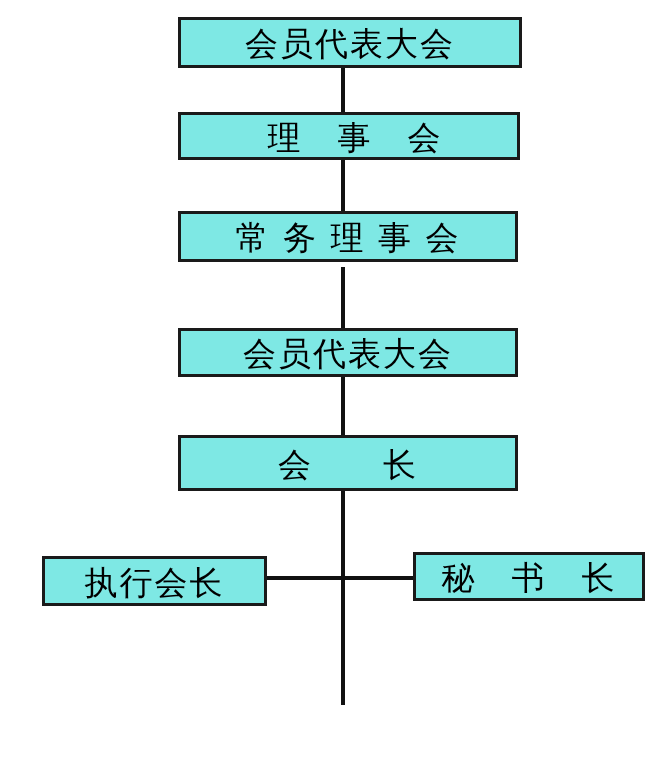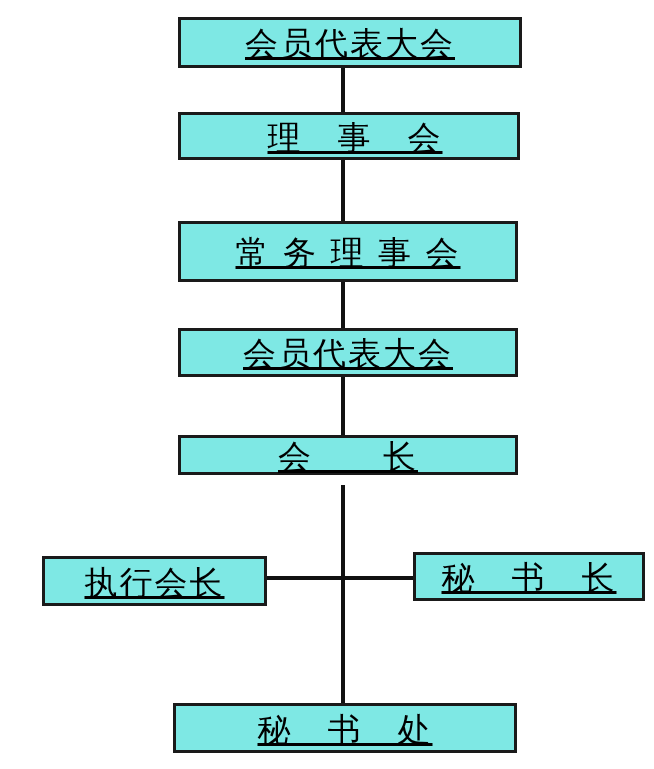--- a/index.html
+++ b/index.html
@@ -16,40 +16,39 @@
     overflow: hidden;
   }
   .node {
     position: absolute;
     box-sizing: border-box;
     background: var(--box-fill, #7ee8e4);
     border: 3px solid var(--box-border, #1a1a1a);
     display: flex;
     align-items: center;
     justify-content: center;
-    text-decoration: underline;
   }
   .node .label {
     color: #000000;
     font-size: 33px;
     letter-spacing: 2px;
     white-space: pre;
     line-height: 1;
     transform: translateY(1px);
   }
   .line {
     position: absolute;
     background: var(--line-color, #111111);
   }
   
   .n1 { left:178px; top:17px;  width:344px; height:51px; }
   .n2 { left:178px; top:112px; width:342px; height:48px;padding-left:12px; }
-  .n3 { left:178px; top:221px; width:340px; height:61px; }
+  .n3 { left:178px; top:211px; width:340px; height:51px; }
   .n4 { left:178px; top:328px; width:340px; height:49px; }
-  .n5 { left:178px; top:435px; width:340px; height:40px; }
+  .n5 { left:178px; top:435px; width:340px; height:56px; }
   .n6 { left:42px;  top:556px; width:225px; height:50px; }
   .n7 { left:413px; top:552px; width:232px; height:49px; }
   .n8 { left:173px; top:703px; width:344px; height:50px; }
   
   .v1 { left:341px; top:66px;  width:4px; height:48px; }
   .v2 { left:341px; top:158px; width:4px; height:65px; }
   .v3 { left:341px; top:267px; width:4px; height:63px; }
   .v4 { left:341px; top:375px; width:4px; height:62px; }
   .v5 { left:341px; top:485px; width:4px; height:220px; }
   .h1 { left:265px; top:576px; width:150px; height:4px; }
@@ -80,17 +79,14 @@
   </div>
   <div class="node n5">
     <span class="label">会　　长</span>
   </div>
   <div class="node n6">
     <span class="label">执行会长</span>
   </div>
   <div class="node n7">
     <span class="label">秘　书　长</span>
   </div>
-  <div class="node n8">
-    <span class="label">秘　书　处</span>
-  </div>
 
 </div>
 
 </body></html>

